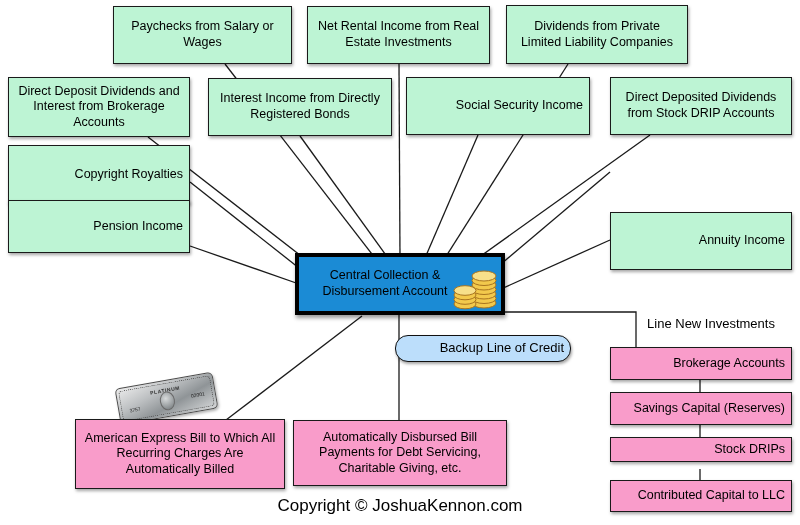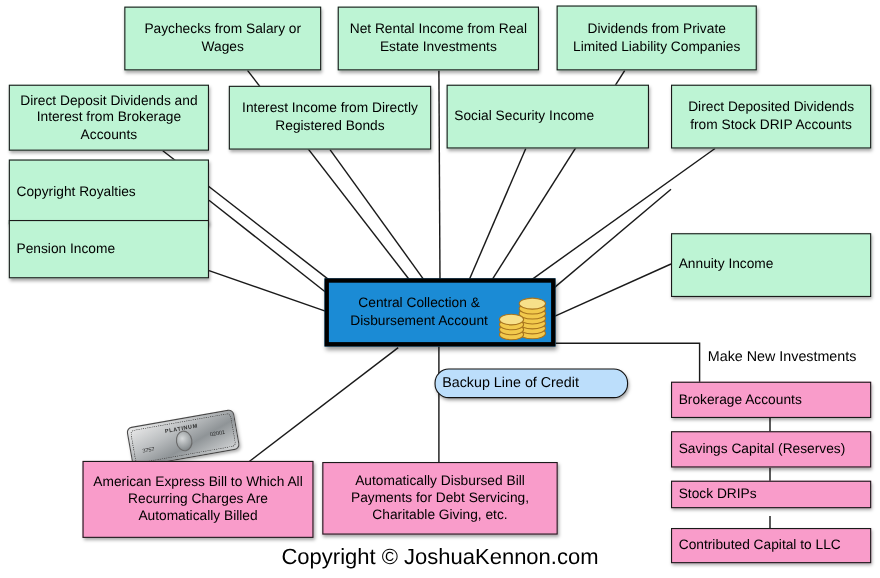--- a/index.html
+++ b/index.html
@@ -3,21 +3,21 @@
 <meta charset="utf-8">
 <style>
   html,body{margin:0;padding:0;background:#fff;}
   .canvas{
     position:relative;width:800px;height:525px;background:#ffffff;overflow:hidden;
     font-family:"Liberation Sans","DejaVu Sans",sans-serif;color:#000;
   }
   svg.wires{position:absolute;left:0;top:0;z-index:0;}
   .box{
     position:absolute;z-index:2;box-sizing:border-box;
-    display:flex;align-items:center;justify-content:flex-start;text-align:center;
+    display:flex;align-items:center;justify-content:flex-end;text-align:center;
     font-size:12.5px;line-height:1.25;
     border:1.5px solid #1a1a1a;
     box-shadow:1px 2px 3px rgba(0,0,0,.35);
     padding:0 6px;
   }
   .green{background:#bdf4d4;}
   .pink{background:#f99cca;}
   .central{
     background:#1b8bd5;border:4px solid #000000;
     box-shadow:1px 3px 4px rgba(0,0,0,.4);
@@ -26,21 +26,21 @@
   .pill{
     background:#bcdefb;border:1.5px solid #111;border-radius:13px;
     font-size:13px;
   }
   .plain-label{
     position:absolute;z-index:2;font-size:13px;text-align:center;
   }
   .coins{position:absolute;right:2px;bottom:1px;z-index:3;}
   .footer{
     position:absolute;left:0;top:496px;width:800px;text-align:center;
-    font-size:20px;z-index:2;
+    font-size:17px;z-index:2;
   }
   
   .amex-card{
     position:absolute;left:117px;top:380px;width:97px;height:35px;z-index:1;
     transform:rotate(-10deg);
     border:1px solid #4a4a4a;border-radius:5px;
     background:linear-gradient(160deg,#ececec 0%,#bcbfc1 35%,#8f9497 62%,#d6d8d9 100%);
     box-shadow:1px 2px 3px rgba(0,0,0,.3);
   }
   .amex-inner{
@@ -153,21 +153,21 @@
         <ellipse cx="12" cy="31" rx="11" ry="4.8"></ellipse>
         <ellipse cx="12" cy="26.5" rx="11" ry="4.8" fill="#f7e08a"></ellipse>
       </g>
     </svg>
   </div>
 
   <div class="box pill" style="left:395px;top:335px;width:176px;height:27px">
     <span>Backup Line of Credit</span>
     </div>
 
-  <div class="plain-label" style="left:638px;top:316px;width:146px">Make New Investments</div>
+  <div class="plain-label" style="left:638px;top:316px;width:146px">Line New Investments</div>
 
   <div class="box pink" style="left:610px;top:347px;width:182px;height:33px">
     <span>Brokerage Accounts</span>
     </div>
 
   <div class="box pink" style="left:610px;top:392px;width:182px;height:33px">
     <span>Savings Capital (Reserves)</span>
     </div>
 
   <div class="box pink" style="left:610px;top:437px;width:182px;height:25px">

